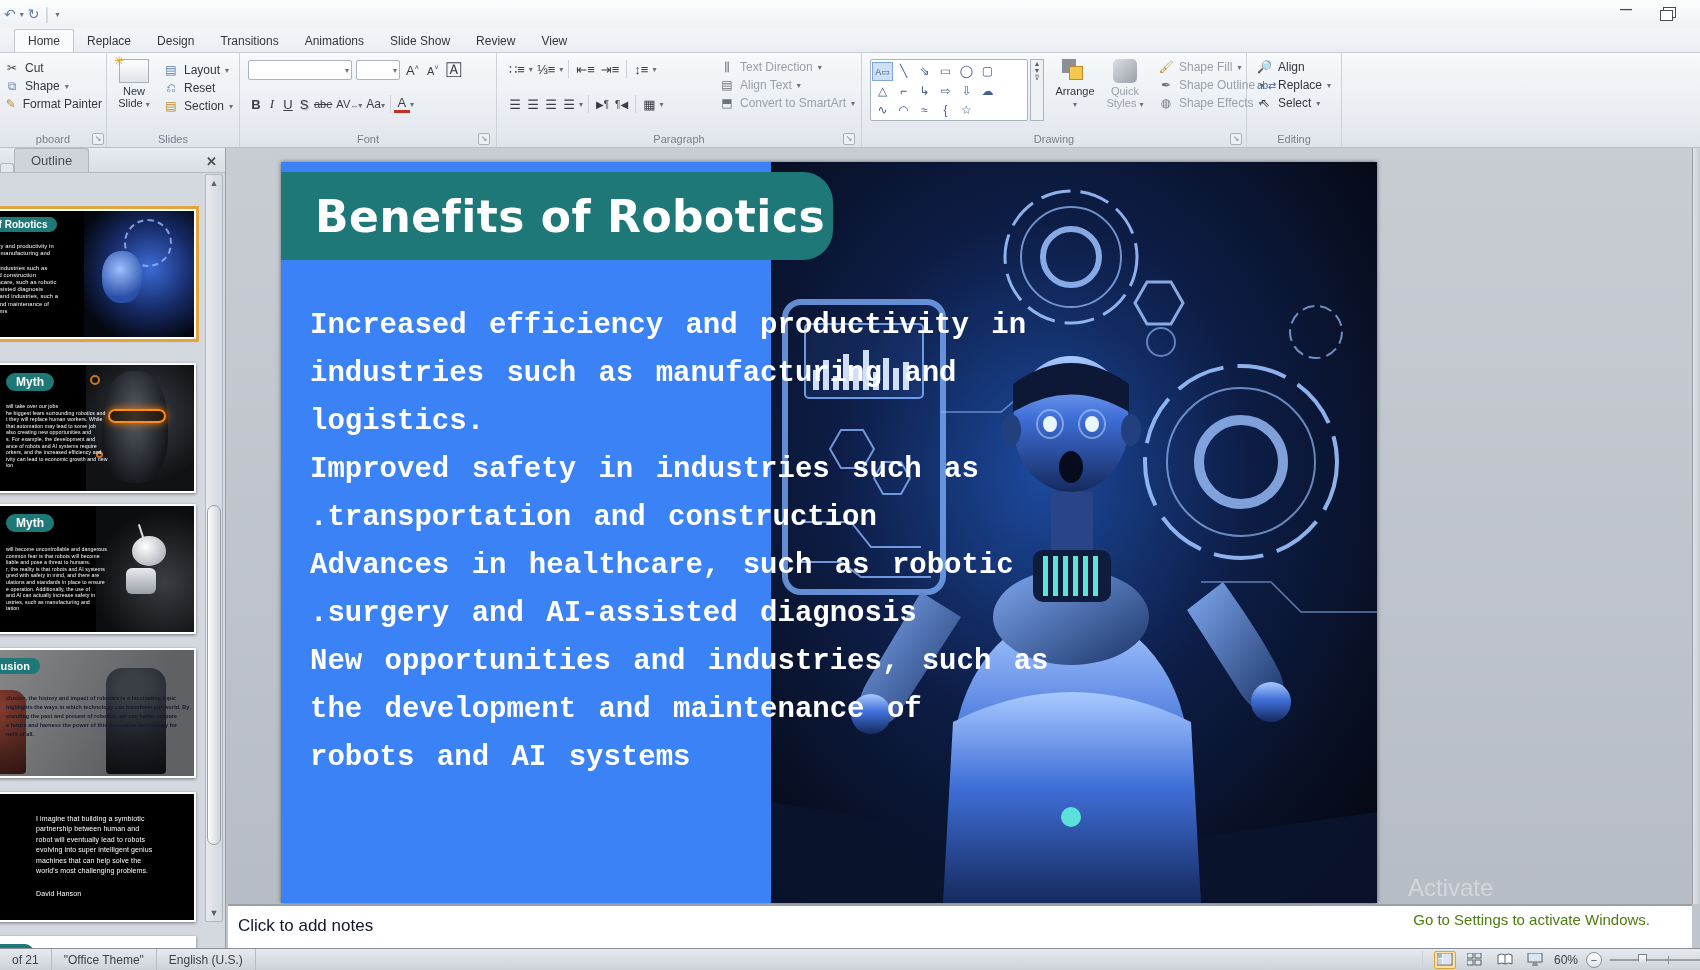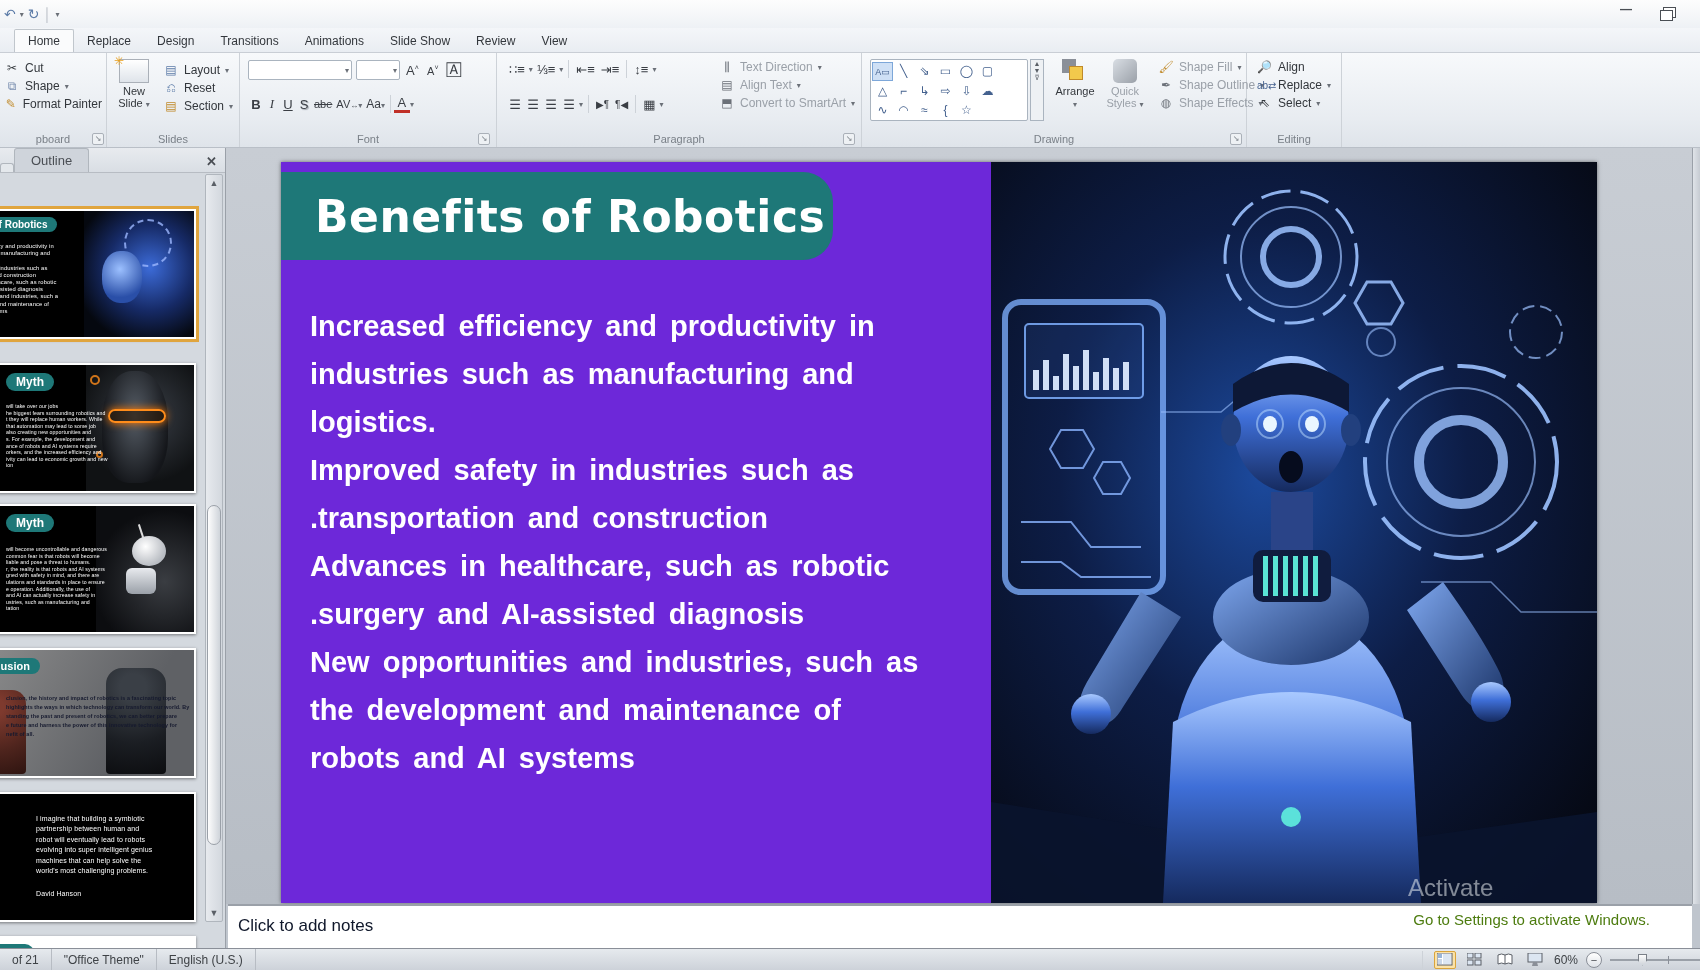--- a/index.html
+++ b/index.html
@@ -50,24 +50,24 @@
   .thumb.sel { outline:3px solid #e0a53e; }
   .tpill { position:absolute; background:#1e7878; color:#fff; font-weight:bold; border-radius:9px; padding:2px 10px; font-size:10px; }
   .tbody { position:absolute; color:#fff; font-size:5.8px; line-height:7.2px; white-space:pre-line; font-weight:bold; letter-spacing:.1px; }
   .pre { white-space:pre-line; }
   #panel-scroll { position:absolute; right:2px; top:26px; width:18px; height:748px; background:linear-gradient(90deg,#e7eaee,#d3d8de); border:1px solid #b0b6bd; border-radius:2px; }
   .scr-arrow { position:absolute; left:0; width:16px; text-align:center; color:#5a5f66; font-size:9px; }
   #panel-thumbtrack { position:absolute; left:1px; top:330px; width:14px; height:340px; background:linear-gradient(90deg,#fdfdfd,#cfd4da); border:1px solid #9aa0a8; border-radius:7px; }
 
   
   #workspace { position:absolute; left:226px; top:148px; width:1474px; height:756px; background:linear-gradient(#c8cdd4,#b7bdc5); }
-  #slide { position:absolute; left:281px; top:162px; width:1316px; height:741px; background:#6d28d9; box-shadow:0 0 4px rgba(0,0,0,.5); }
+  #slide { position:absolute; left:281px; top:162px; width:1096px; height:741px; background:#3b82f6; box-shadow:0 0 4px rgba(0,0,0,.5); }
   #slide-title { position:absolute; left:0; top:10px; width:552px; height:88px; background:#1e7878; border-radius:0 30px 30px 0; display:flex; align-items:center; }
   #slide-title span { color:#fff; font-family:"DejaVu Sans", sans-serif; font-weight:bold; font-size:44px; padding-left:34px; letter-spacing:.5px; }
-  #slide-body { position:absolute; left:29px; top:140px; width:770px; color:#fff; font-family:Liberation Sans, sans-serif; font-weight:bold; font-size:29px; line-height:48px; word-spacing:5px; }
+  #slide-body { position:absolute; left:29px; top:140px; width:770px; color:#fff; font-family:Liberation Mono, monospace; font-weight:bold; font-size:29px; line-height:48px; word-spacing:5px; }
   #robot-art { position:absolute; right:0; top:0; width:606px; height:741px; }
   #activate1 { position:absolute; left:1127px; top:712px; font-size:24px; color:rgba(232,236,240,.55); font-family:"Liberation Sans",sans-serif; }
   #main-scroll { position:absolute; left:1692px; top:148px; width:8px; height:756px; background:linear-gradient(90deg,#dfe3e8,#c6cbd2); border-left:1px solid #9aa0a8; }
 
   
   #notes { position:absolute; left:228px; top:904px; width:1464px; height:44px; background:#fff; border-top:2px solid #9aa0a8; }
   #notes-ph { position:absolute; left:10px; top:10px; font-size:17px; color:#0f172a; }
   #notes-wm { position:absolute; left:520px; top:-4px; font-size:40px; font-weight:bold; color:#e3e3e3; font-family:"DejaVu Sans",sans-serif; }
   #activate2 { position:absolute; right:42px; top:5px; font-size:15px; color:#4d7c0f; }
 

